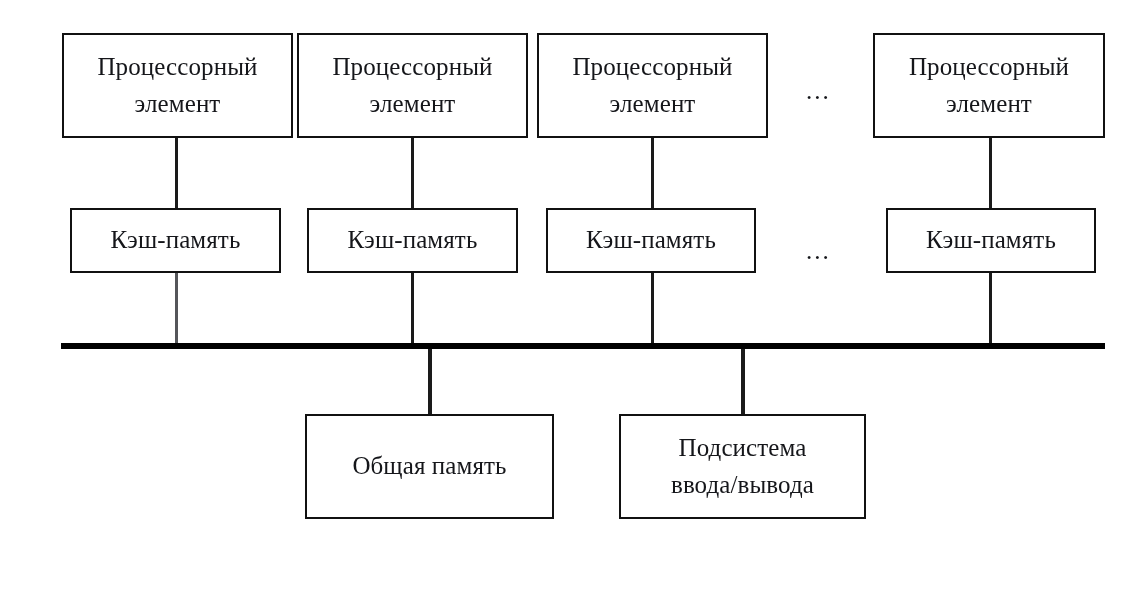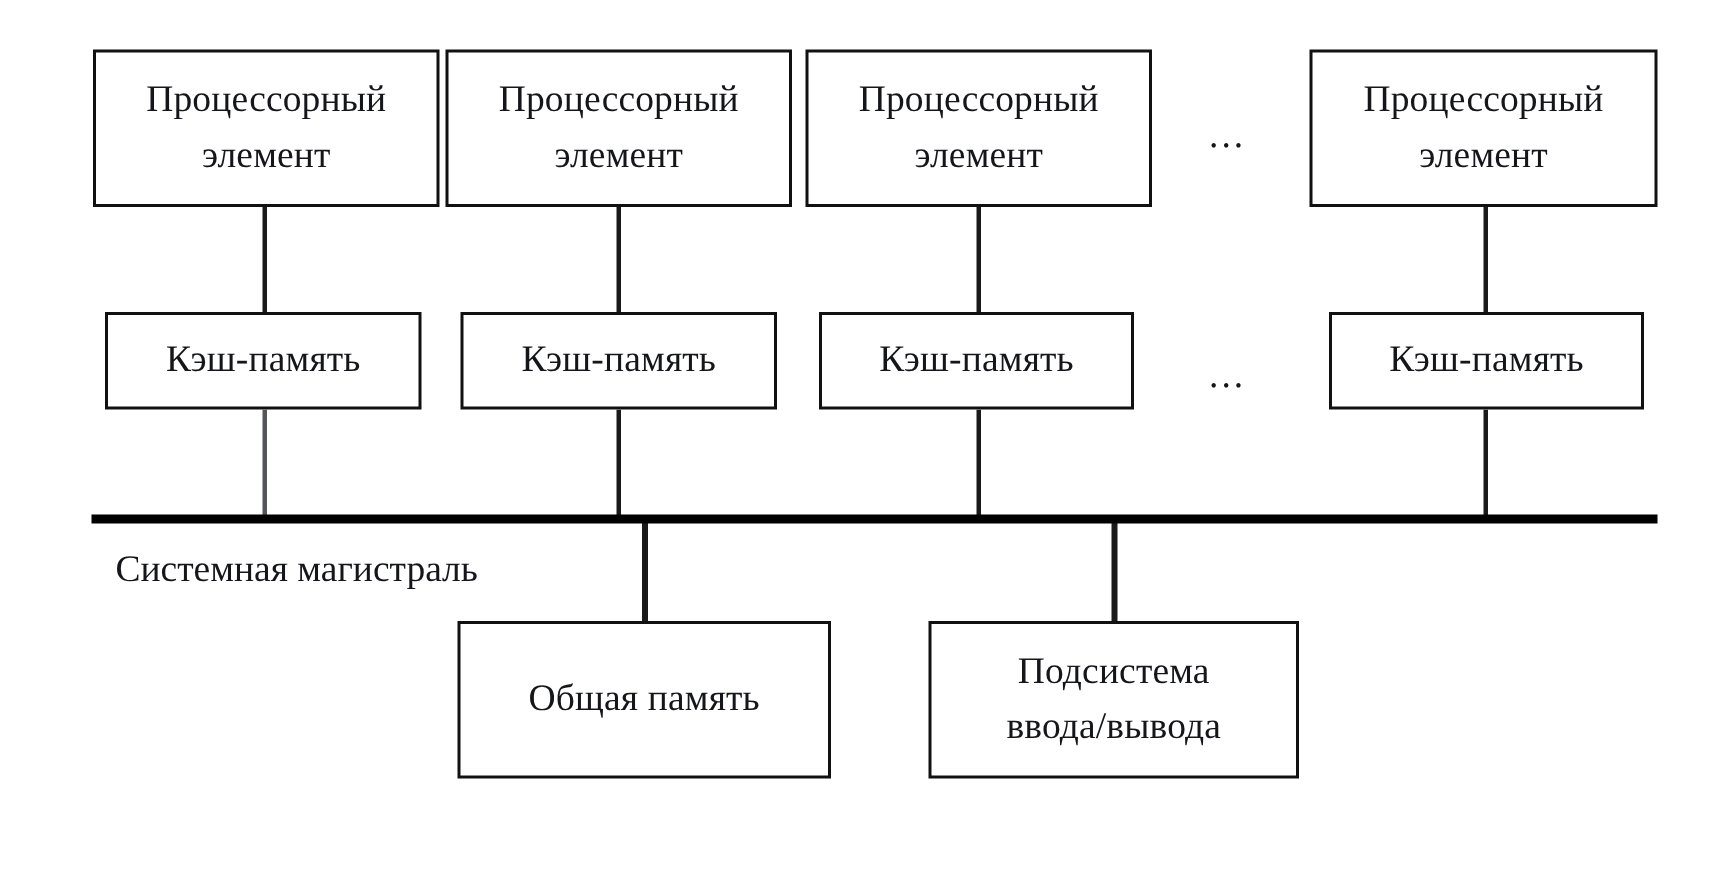--- a/index.html
+++ b/index.html
@@ -111,21 +111,20 @@
 
   <div class="ellipsis" style="left:806px; top:238px;">...</div>
 
   <div class="connector thin" style="left:175px; top:273px; width:3px; height:73px;"></div>
   <div class="connector" style="left:411px; top:273px; width:3px; height:73px;"></div>
   <div class="connector" style="left:651px; top:273px; width:3px; height:73px;"></div>
   <div class="connector" style="left:989px; top:273px; width:3px; height:73px;"></div>
 
   <div class="bus" style="left:61px; top:343px; width:1044px; height:6px;"></div>
 
-  <div class="bus-label" style="left:77px; top:365px;">Системная магистраль</div>
 
   <div class="connector" style="left:428px; top:348px; width:4px; height:68px;"></div>
   <div class="connector" style="left:741px; top:348px; width:4px; height:68px;"></div>
 
   <div class="node" style="left:305px; top:414px; width:249px; height:105px;">
     <span>Общая память</span>
   </div>
 
   <div class="node" style="left:619px; top:414px; width:247px; height:105px;">
     <span>Подсистема</span>

